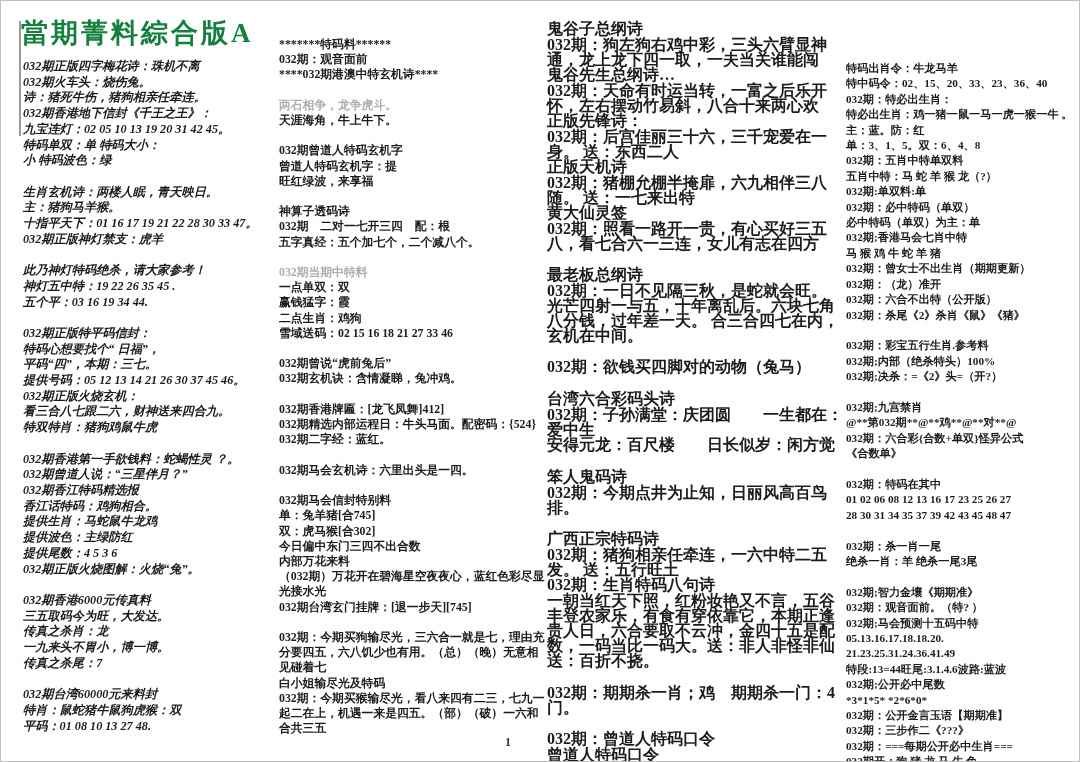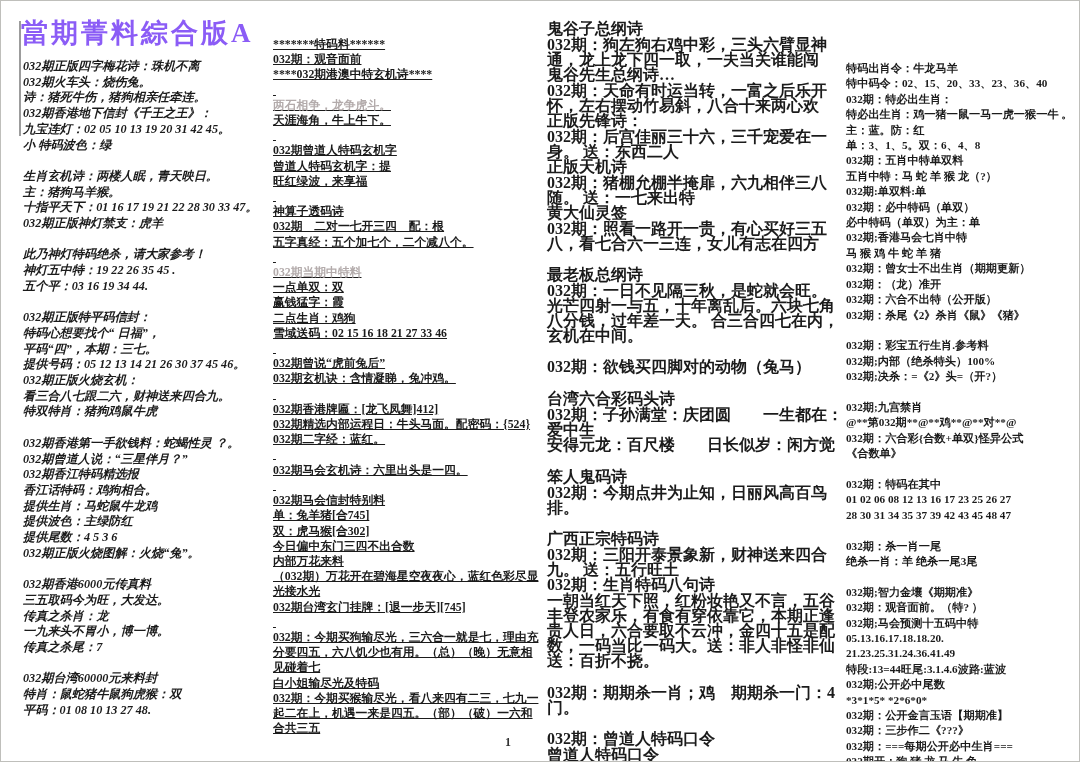--- a/index.html
+++ b/index.html
@@ -4,44 +4,45 @@
 <style>
   html,body{margin:0;padding:0;background:#e9e9e7;}
   .sheet{
     position:relative;width:1080px;height:762px;background:#ffffff;
     border:1px solid #bfbfbb;box-sizing:border-box;overflow:hidden;
     font-family:"Liberation Serif","DejaVu Serif",serif;
     font-weight:bold;color:#1b1b1b;
   }
   .page-title{
     position:absolute;left:20px;top:14px;font-size:27px;letter-spacing:3px;
-    color:#8b5cf6;white-space:nowrap;
+    color:#15803d;white-space:nowrap;
   }
   .col{position:absolute;}
   .col .ln{min-height:1em;}
   #col1{left:22px;top:58px;width:256px;font-size:12.2px;line-height:15.7px;font-style:italic;}
-  #col2{left:272px;top:36px;width:268px;font-size:11.8px;line-height:15.2px;text-decoration:underline;}
+  #col2{left:278px;top:36px;width:268px;font-size:11.8px;line-height:15.2px;}
   #col3{left:546px;top:20px;width:296px;font-size:16px;line-height:15.0px;}
   #col4{left:845px;top:12px;width:234px;font-size:11.2px;line-height:15.4px;margin-top:48px;}
   .faded{color:#b3abab;}
   .pageno{position:absolute;left:504px;top:734px;font-size:12px;color:#333;}
   .edge-shadow{position:absolute;left:18px;top:20px;width:2px;height:115px;background:#4a4a4a;opacity:.55;}
 </style>
 </head>
 <body>
 
 <div class="sheet">
   <div class="edge-shadow"></div>
   <div class="page-title">當期菁料綜合版A</div>
   <div class="col" id="col1">
       <div class="ln">032期正版四字梅花诗：珠机不离</div>
       <div class="ln">032期火车头：烧伤兔。</div>
       <div class="ln">诗：猪死牛伤，猪狗相亲任牵连。</div>
       <div class="ln">032期香港地下信封《千王之王》：</div>
       <div class="ln">九宝连灯：02 05 10 13 19 20 31 42 45。</div>
+      <div class="ln">特码单双：单 特码大小：</div>
       <div class="ln">小 特码波色：绿</div>
       <div class="ln">&nbsp;</div>
       <div class="ln">生肖玄机诗：两楼人眠，青天映日。</div>
       <div class="ln">主：猪狗马羊猴。</div>
       <div class="ln">十指平天下：01 16 17 19 21 22 28 30 33 47。</div>
       <div class="ln">032期正版神灯禁支：虎羊</div>
       <div class="ln">&nbsp;</div>
       <div class="ln">此乃神灯特码绝杀，请大家参考！</div>
       <div class="ln">神灯五中特：19 22 26 35 45 .</div>
       <div class="ln">五个平：03 16 19 34 44.</div>
@@ -134,21 +135,21 @@
       <div class="ln">032期：欲钱买四脚对的动物（兔马）</div>
       <div class="ln">&nbsp;</div>
       <div class="ln">台湾六合彩码头诗</div>
       <div class="ln">032期：子孙满堂：庆团圆　　一生都在：爱中生</div>
       <div class="ln">安得元龙：百尺楼　　日长似岁：闲方觉</div>
       <div class="ln">&nbsp;</div>
       <div class="ln">笨人鬼码诗</div>
       <div class="ln">032期：今期点井为止知，日丽风高百鸟排。</div>
       <div class="ln">&nbsp;</div>
       <div class="ln">广西正宗特码诗</div>
-      <div class="ln">032期：三阳开泰景象新，财神送来四合九。 送：五行旺土</div>
+      <div class="ln">032期：猪狗相亲任牵连，一六中特二五发。 送：五行旺土</div>
       <div class="ln">032期：生肖特码八句诗</div>
       <div class="ln">一朝当红天下照，红粉妆艳又不言，五谷丰登农家乐，有食有穿依靠它，本期正逢贵人日，六合要取不云冲，金四十五是配数，一码当比一码大。送：非人非怪非仙</div>
       <div class="ln">送：百折不挠。</div>
       <div class="ln">&nbsp;</div>
       <div class="ln">032期：期期杀一肖；鸡　期期杀一门：4门。</div>
       <div class="ln">&nbsp;</div>
       <div class="ln">032期：曾道人特码口令</div>
       <div class="ln">曾道人特码口令</div>
       <div class="ln">特码单双令：单</div>
       <div class="ln">特码杀波色令：红波</div>

